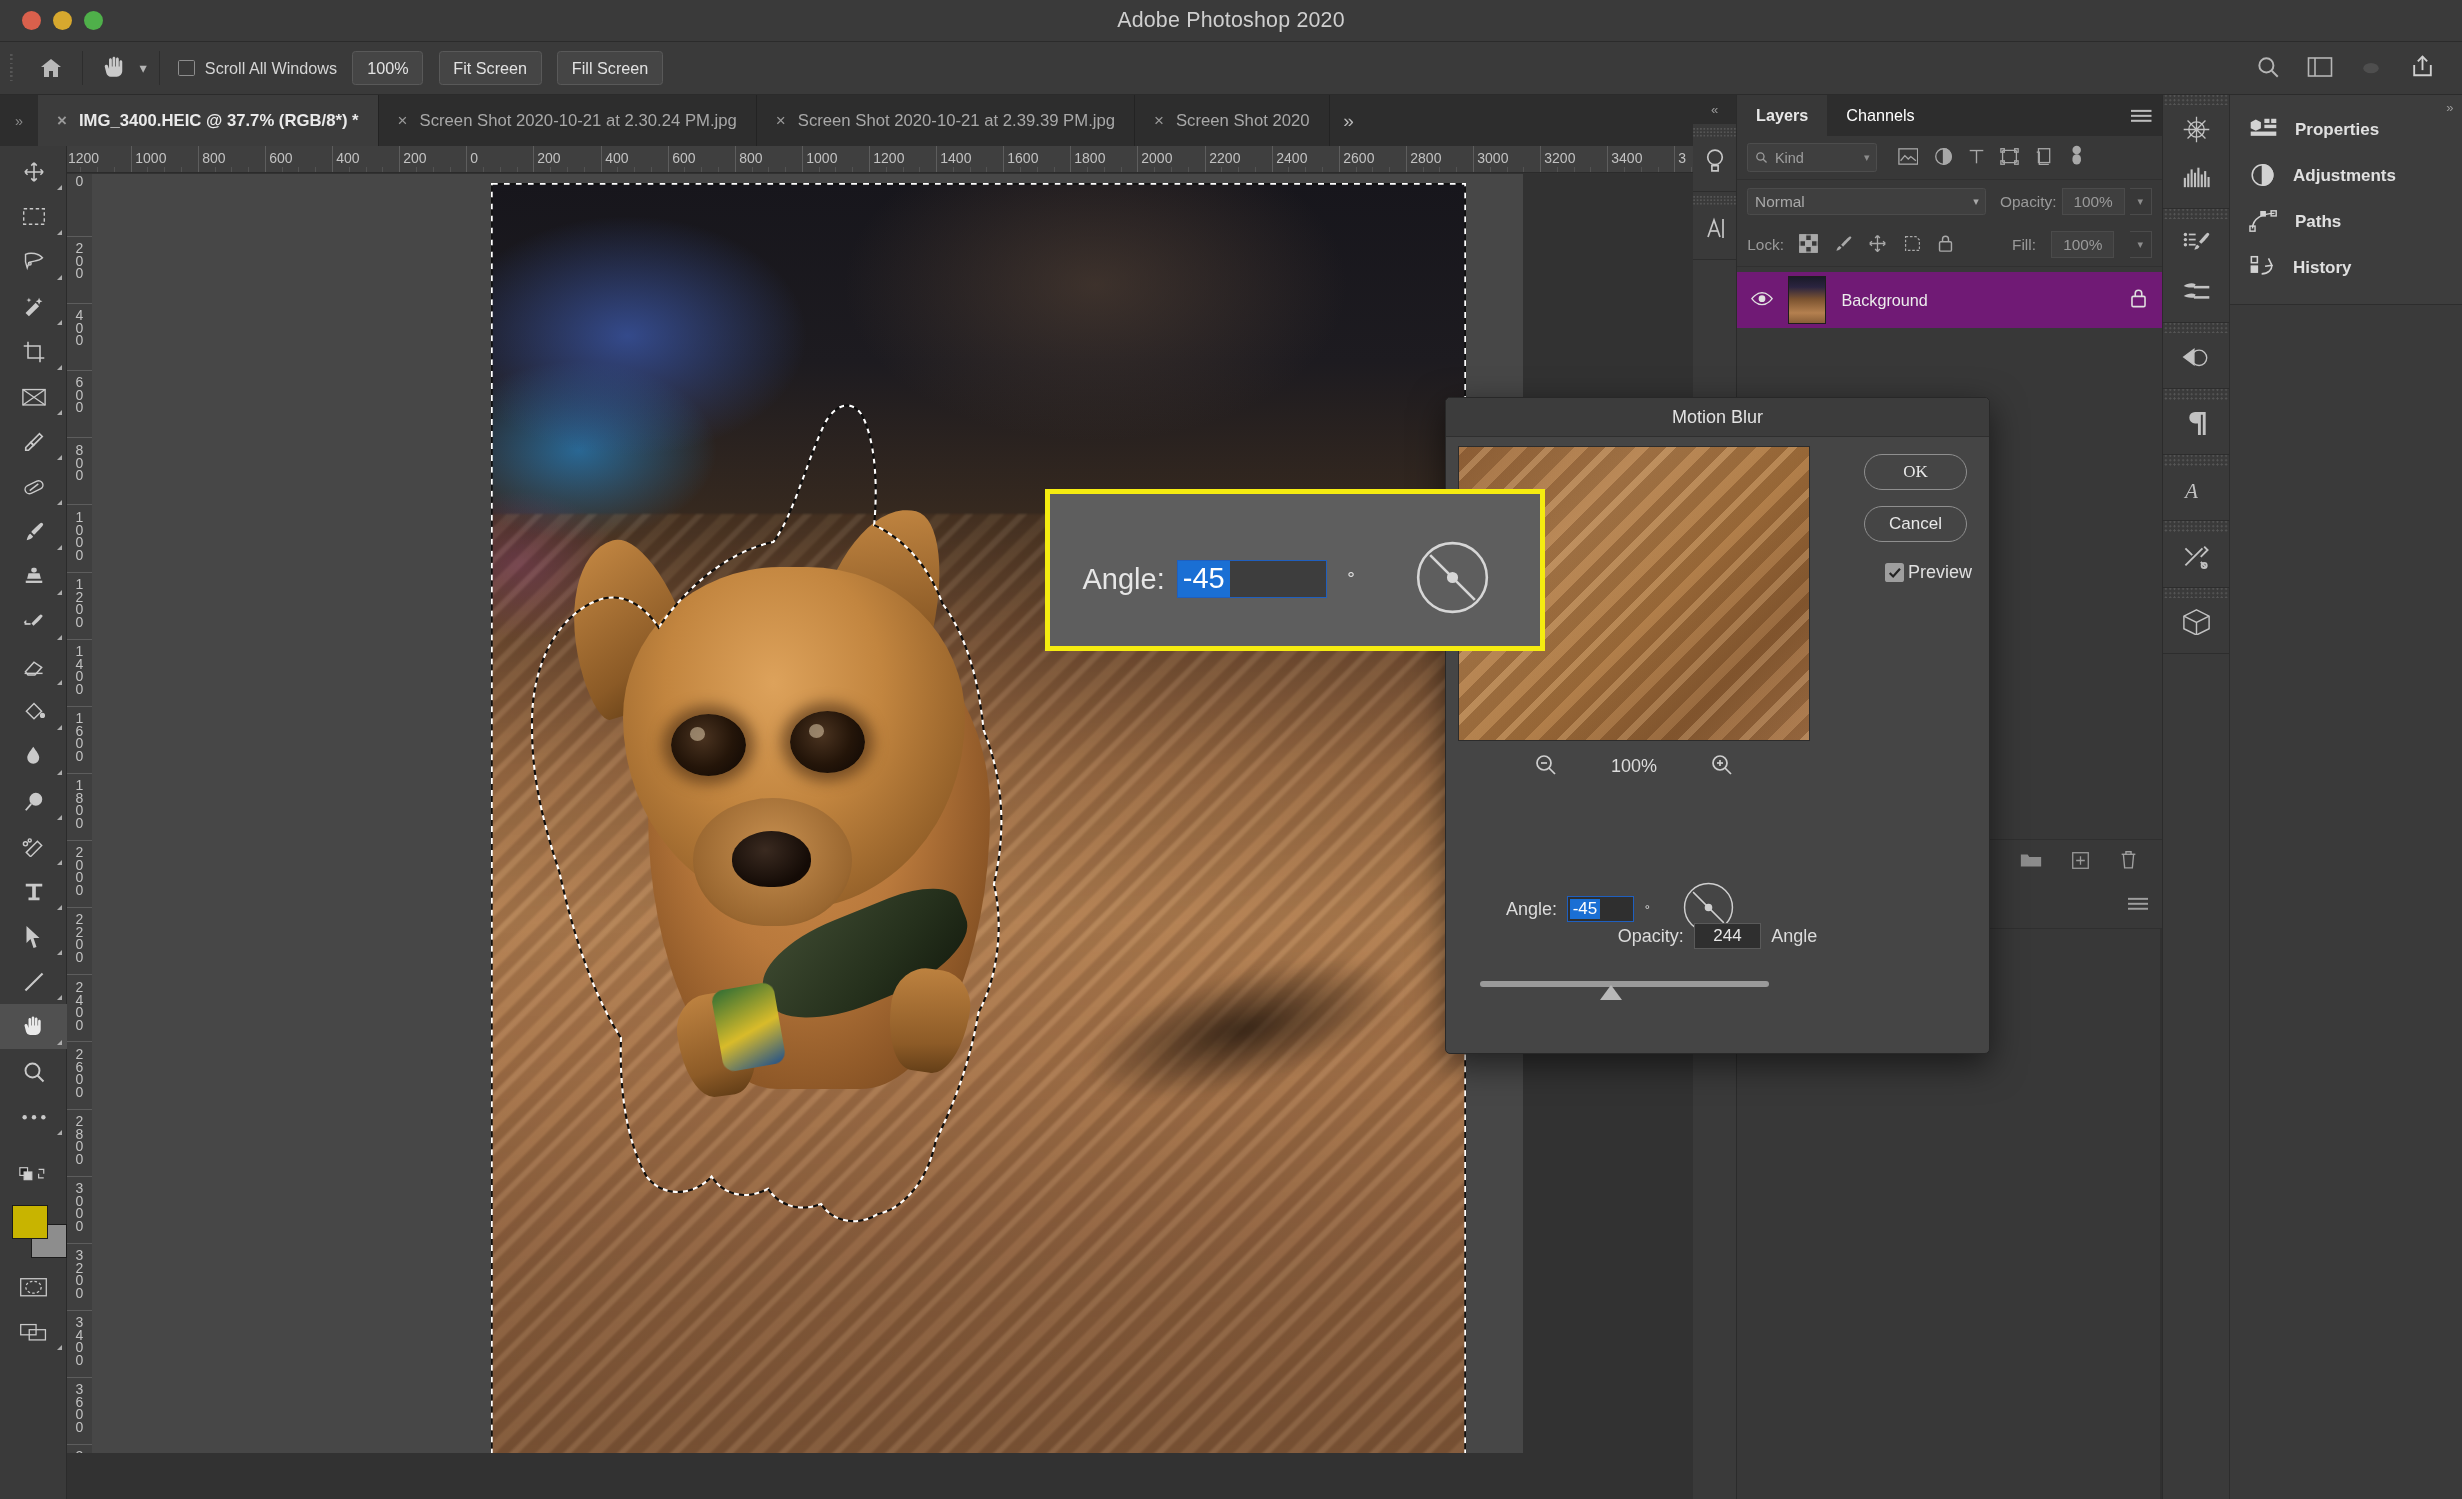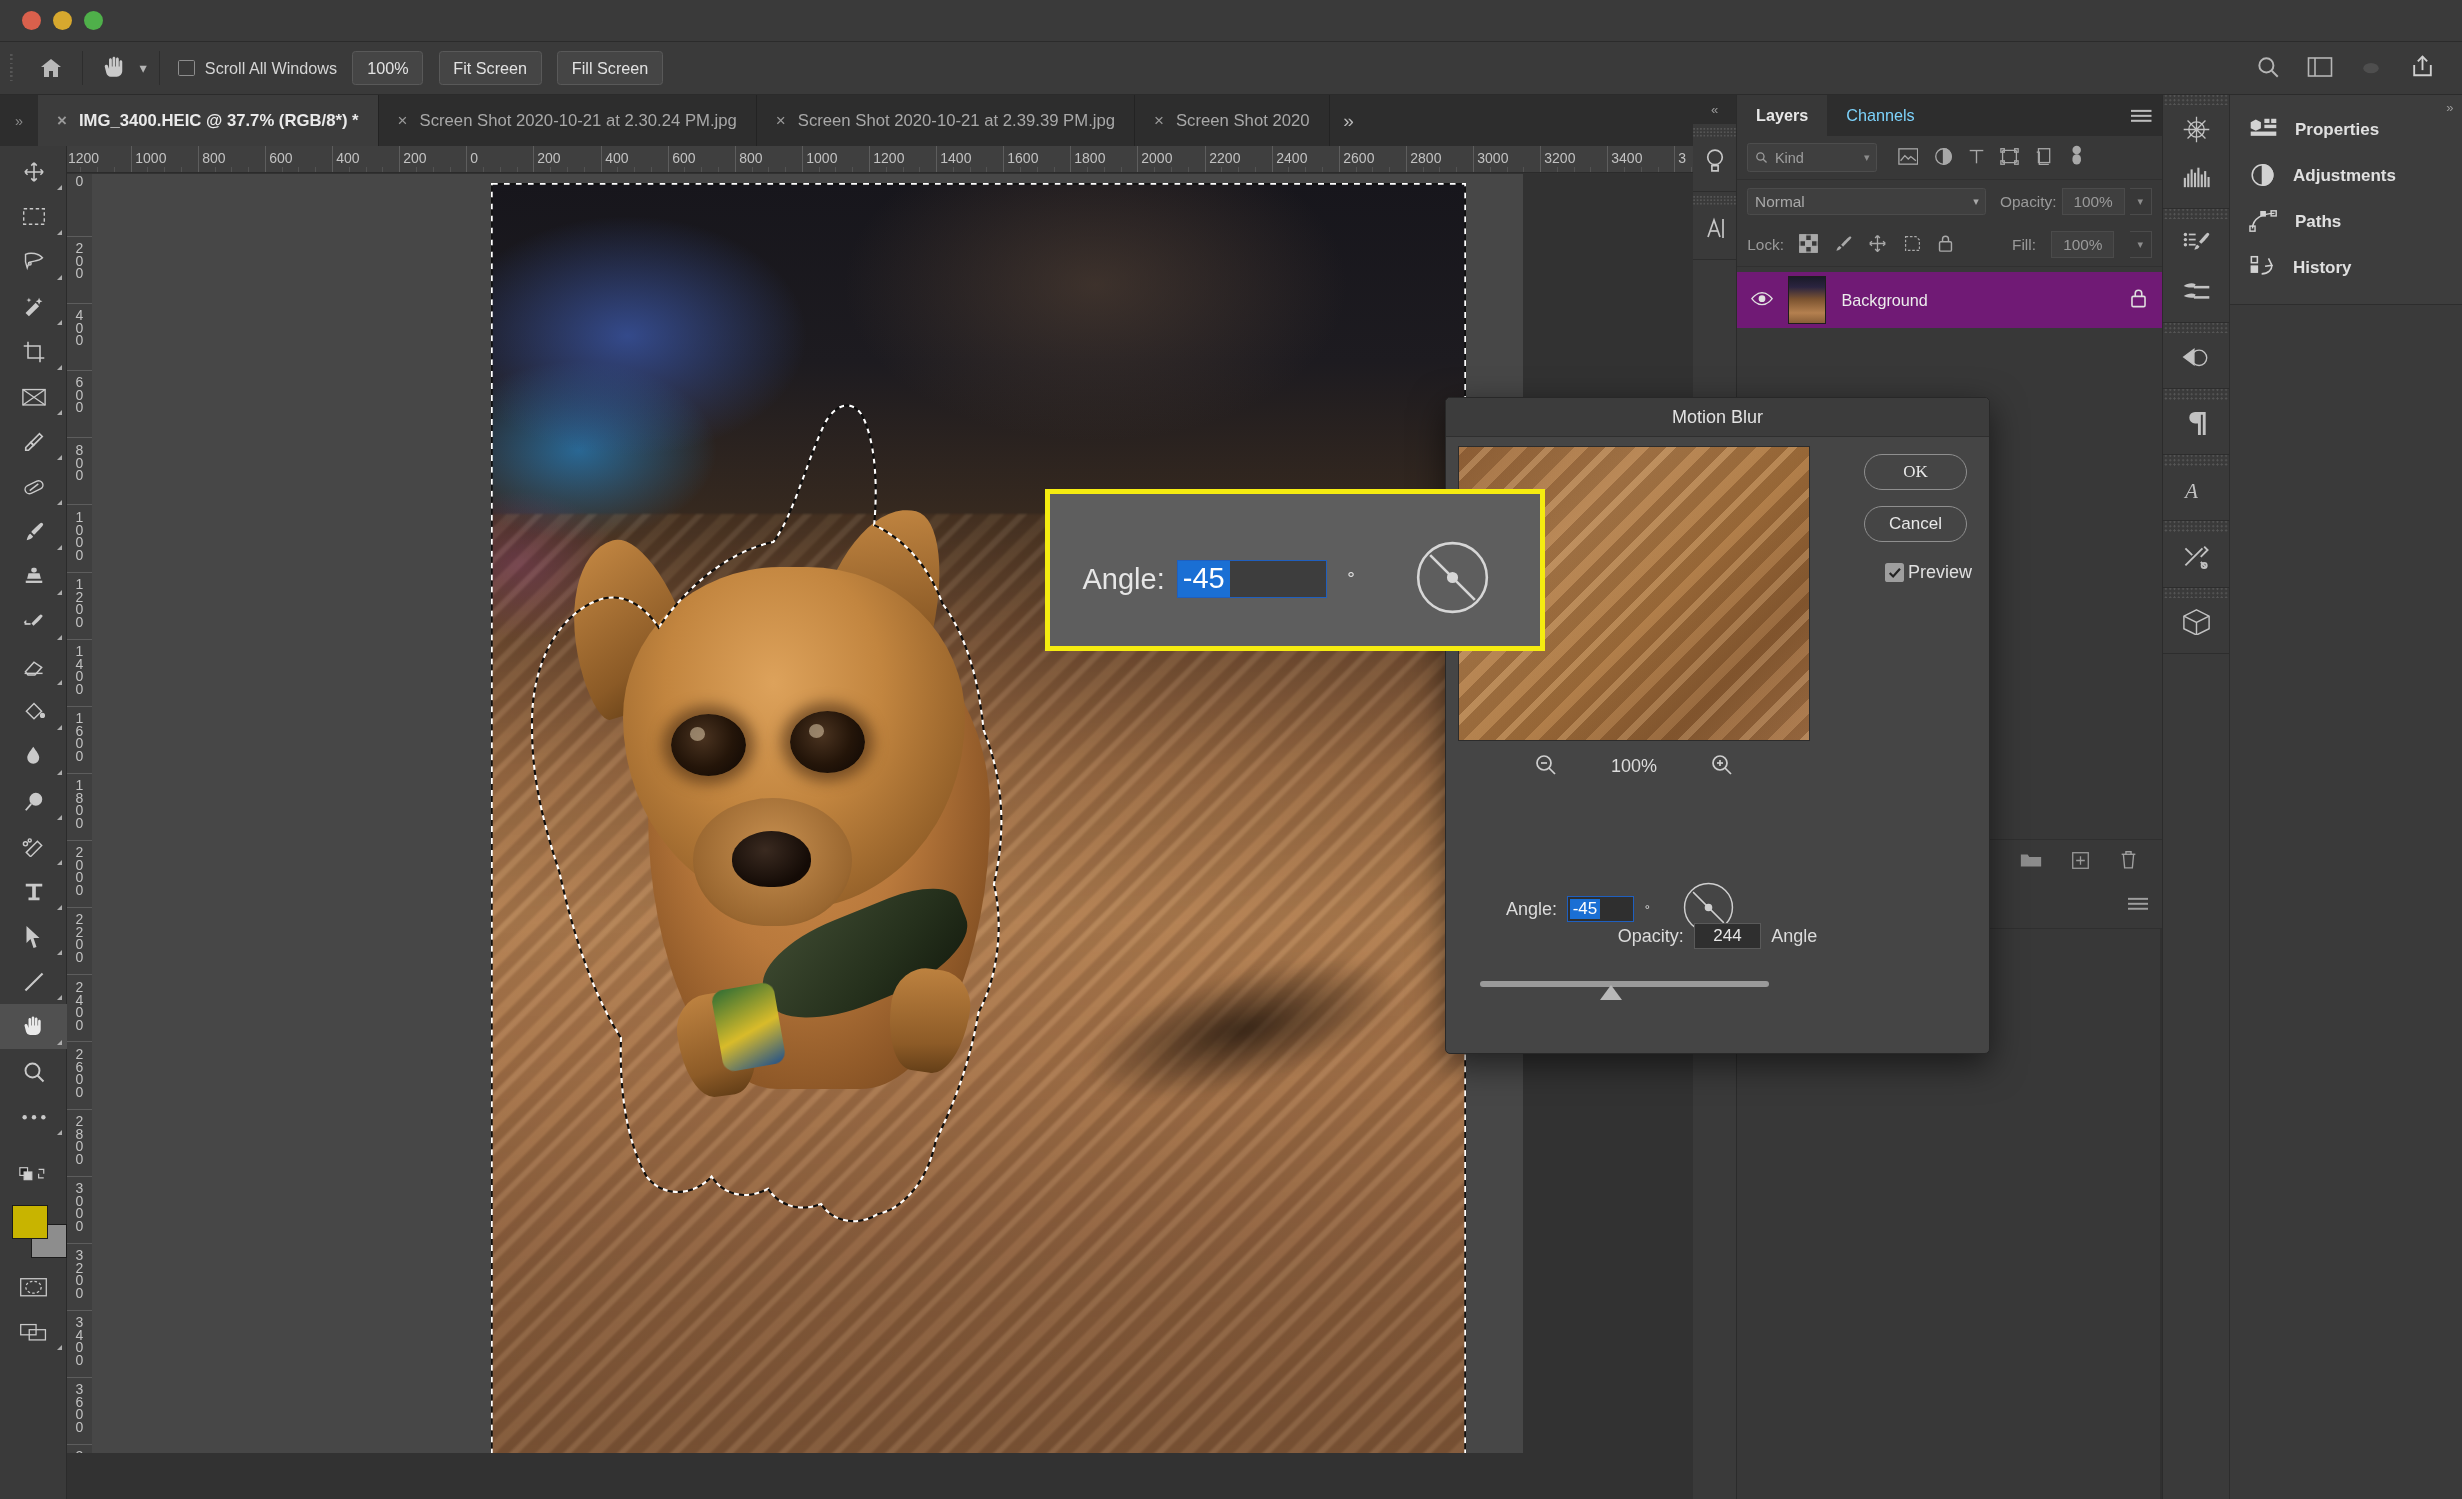--- a/index.html
+++ b/index.html
@@ -233,21 +233,21 @@
   .ds-dots { height: 8.5px; background-image: radial-gradient(#555 0.9px, transparent 1px);
              background-size: 3.4px 3.4px; background-position: center; margin-bottom: 2.6px;}
   .ds-btn { width: 44px; height: 44px; display: flex; align-items: center; justify-content: center; }
 
   
   .layers-panel {
     position: absolute; left: 1737px; top: 95px; width: 426px; bottom: 0;
     background: #383838; border-right: 0.9px solid #2b2b2b;
   }
   .lp-tabs { height: 41px; background: #2d2d2d; display: flex; align-items: stretch; }
-  .lp-tab { padding: 0 19px; display: flex; align-items: center; font-size: 16.2px; color: #7dd3fc; }
+  .lp-tab { padding: 0 19px; display: flex; align-items: center; font-size: 16.2px; color: #ffffff; }
   .lp-tab.active { background: #383838; color: #e8e8e8; font-weight: bold; }
   .lp-menu { margin-left: auto; width: 41px; display: flex; align-items: center; justify-content: center; }
   .lp-row { display: flex; align-items: center; height: 44px; padding: 0 10.3px; gap: 8.5px;
             border-bottom: 0.9px solid #303030; }
   .lp-search { flex: 0 0 130px; height: 29px; background: #3f3f3f; border: 0.9px solid #4d4d4d;
                border-radius: 2.6px; display: flex; align-items: center; gap: 6.8px; padding: 0 6.8px;
                font-size: 14.5px; color: #9e9e9e; }
   .lp-filters { display: flex; align-items: center; gap: 15.4px; margin-left: 12px; }
   .blend-row { display: flex; align-items: center; height: 43px; padding: 0 10.3px; gap: 5.1px; }
   .blend-sel { flex: 1; height: 27px; background: #3f3f3f; border: 0.9px solid #4b4b4b; border-radius: 2.6px;
@@ -370,20 +370,21 @@
 <body>
 
 <div id="app">
 
   <div class="titlebar">
     <div class="traffic">
       <div class="tl red"></div>
       <div class="tl yellow"></div>
       <div class="tl green"></div>
     </div>
+    <div class="app-title">Adobe Photoshop 2020</div>
   </div>
 
   <div class="optionsbar">
     <div class="grip"></div>
     <div class="home-icon">
       <svg width="24" height="24" viewBox="0 0 24 24" fill="#b8b8b8">
           <path d="M12 3 2 11h3v10h5v-6h4v6h5V11h3z"></path>
         </svg>
     </div>
     <div class="ob-sep"></div>

